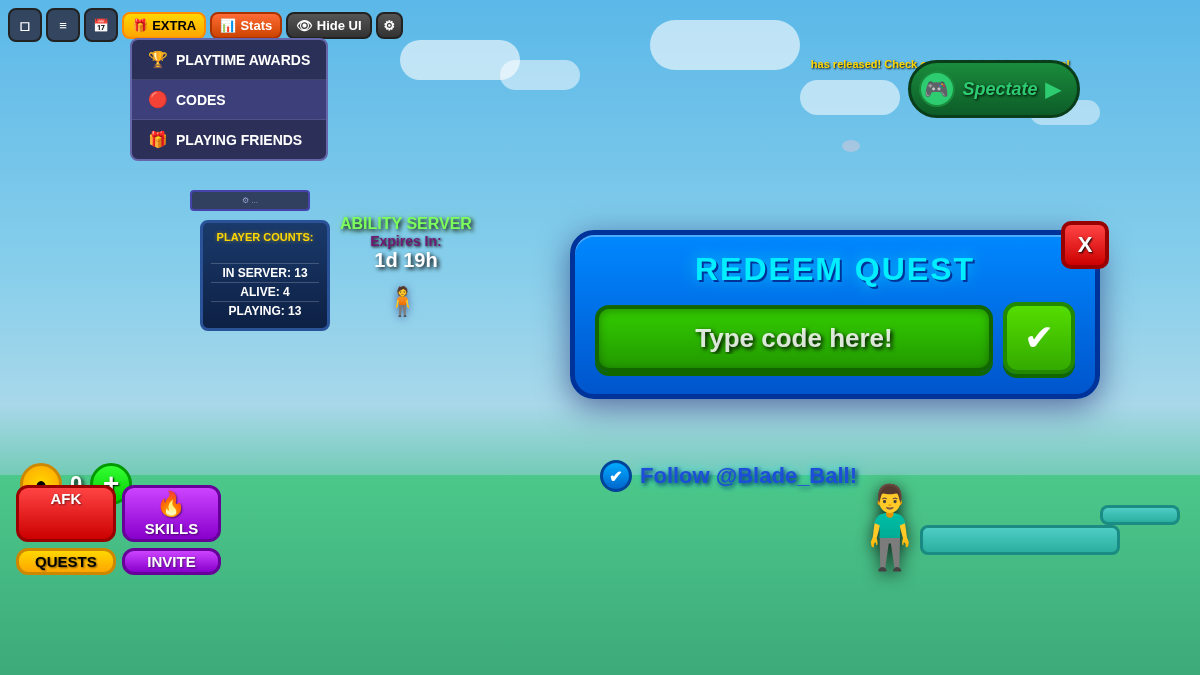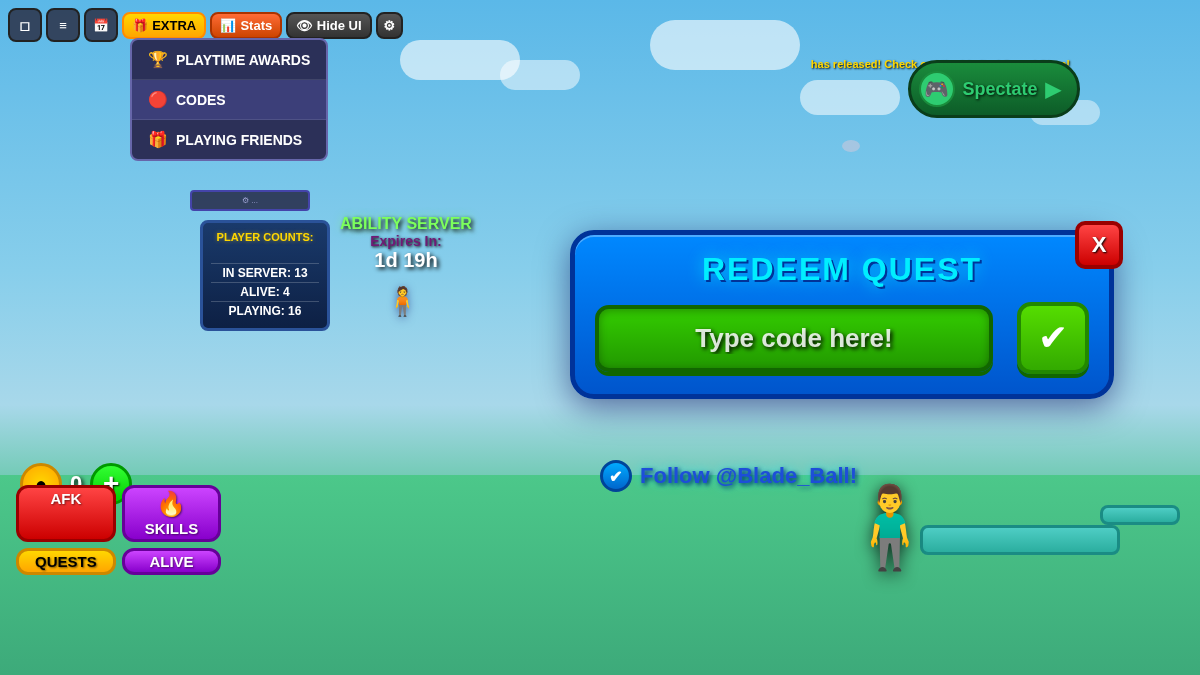--- a/index.html
+++ b/index.html
@@ -136,20 +136,21 @@
       align-items: center;
       justify-content: center;
       font-size: 20px;
       border: 2px solid #1A8C3C;
     }
     .spectate-text {
       color: #2ECC71;
       font-size: 18px;
       font-weight: 900;
       text-shadow: 1px 1px 3px #000;
+      font-style: italic;
     }
     .spectate-arrow {
       color: #2ECC71;
       font-size: 20px;
       font-weight: bold;
     }
 
     
     .player-board {
       position: absolute;
@@ -318,21 +319,21 @@
       color: #00EEFF;
       font-size: 32px;
       font-weight: 900;
       text-align: center;
       text-shadow: 2px 2px 0 #003399, 0 0 16px rgba(0,238,255,0.7);
       letter-spacing: 2px;
       margin-bottom: 14px;
     }
     .redeem-input-row {
       display: flex;
-      gap: 24px;
+      gap: 10px;
       align-items: center;
     }
     .redeem-input {
       flex: 1;
       background: linear-gradient(180deg, #33CC00 0%, #229900 100%);
       border: 4px solid #116600;
       border-radius: 14px;
       padding: 14px 20px;
       font-size: 26px;
       font-weight: 900;
@@ -588,21 +589,21 @@
 </div>
 
 <div class="sign-board">
   <span>⚙ ...</span>
 </div>
 
 <div class="player-board">
   <div class="player-board-header">PLAYER COUNTS:</div>
   <div class="player-board-row">IN SERVER: 13</div>
   <div class="player-board-row">ALIVE: 4</div>
-  <div class="player-board-row">PLAYING: 16</div>
+  <div class="player-board-row">PLAYING: 13</div>
 </div>
 
 <div class="ability-quest">
   <div class="ability-quest-title">ABILITY SERVER</div>
   <div class="ability-quest-expires">Expires In:</div>
   <div class="ability-quest-time">1d 19h</div>
 </div>
 
 <div class="mini-char">🧍</div>
 
@@ -619,21 +620,21 @@
     <span>AFK</span>
   </div>
   <div class="game-btn skills-btn">
     <span class="flame-icon">🔥</span>
     <span>SKILLS</span>
   </div>
   <div class="game-btn quests-btn">
     <span>QUESTS</span>
   </div>
   <div class="game-btn skins-btn">
-    <span>ALIVE</span>
+    <span>INVITE</span>
   </div>
 </div>
 
 <div class="redeem-modal">
   <div class="redeem-outer">
     <div class="close-modal-btn">
       <span>X</span>
     </div>
     <div class="redeem-title">REDEEM QUEST</div>
     <div class="redeem-input-row">

